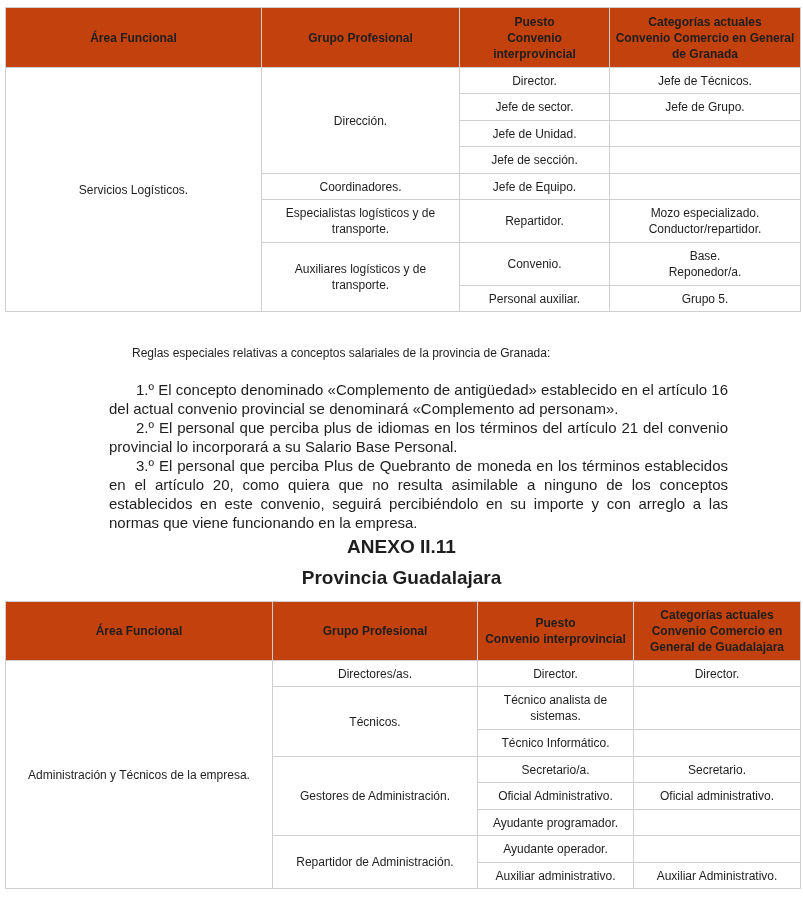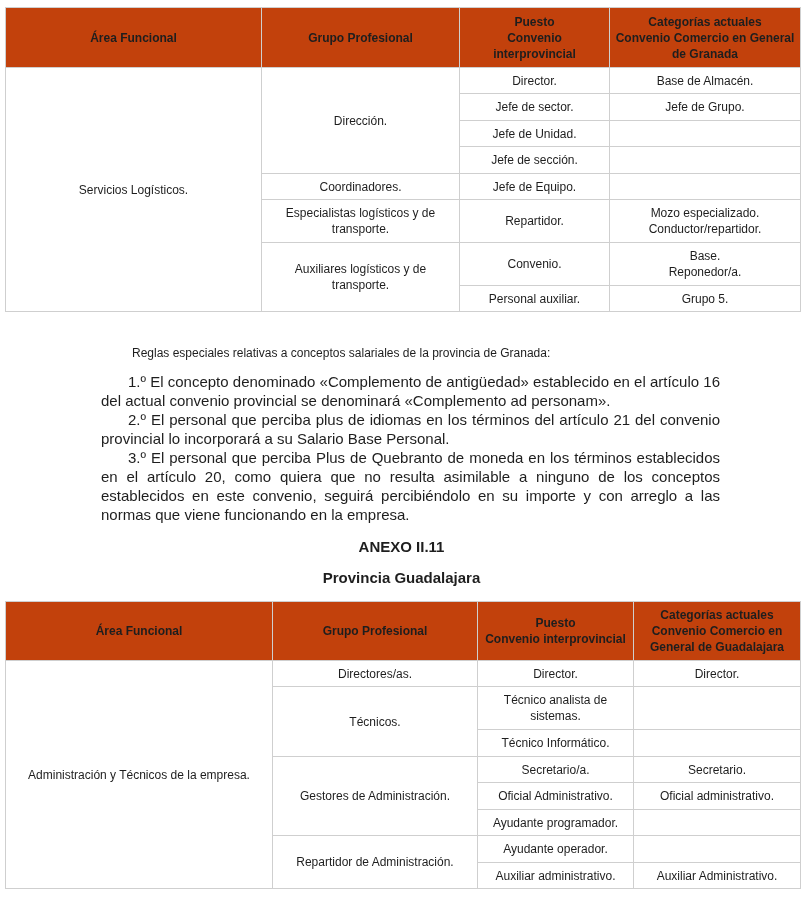--- a/index.html
+++ b/index.html
@@ -16,26 +16,26 @@
     font-weight: normal;
   }
   table.grid th {
     background: #c2410c; font-weight: bold; text-align: center; font-size: 12px; line-height: 16px;
   }
   #t1 { left: 5px; top: 7px; width: 795px; }
   #t2 { left: 5px; top: 601px; width: 795px; }
   .para {
     position: absolute; left: 93px; width: 619px;
     font-family: "Liberation Sans", sans-serif; font-size: 15px; line-height: 19px;
-    text-align: justify; margin: 8px;
+    text-align: justify; margin: 16px;
   }
   .intro { position: absolute; left: 120px; top: 332px; font-size: 12px; line-height: 19px; margin: 12px; }
   .heading {
     position: absolute; left: 0; width: 803px; text-align: center;
-    font-weight: bold; font-size: 15px; line-height: 19px; margin: 0;
+    font-weight: bold; font-size: 19px; line-height: 19px; margin: 0;
   }
   .ml { white-space: pre-line; }
 </style>
 </head>
 <body>
 
 <table class="grid" id="t1">
   <colgroup>
       <col style="width:256px">
       <col style="width:198px">
@@ -49,21 +49,21 @@
     <th class="ml">Puesto
 Convenio interprovincial</th>
     <th class="ml">Categorías actuales
 Convenio Comercio en General
 de Granada</th>
   </tr>
   <tr style="height:26px">
     <td rowspan="9">Servicios Logísticos.</td>
     <td rowspan="4">Dirección.</td>
     <td>Director.</td>
-    <td>Base de Almacén.</td>
+    <td>Jefe de Técnicos.</td>
   </tr>
   <tr style="height:27px">
     <td>Jefe de sector.</td>
     <td>Jefe de Grupo.</td>
   </tr>
   <tr style="height:26px">
     <td>Jefe de Unidad.</td>
     <td></td>
   </tr>
   <tr style="height:27px">

